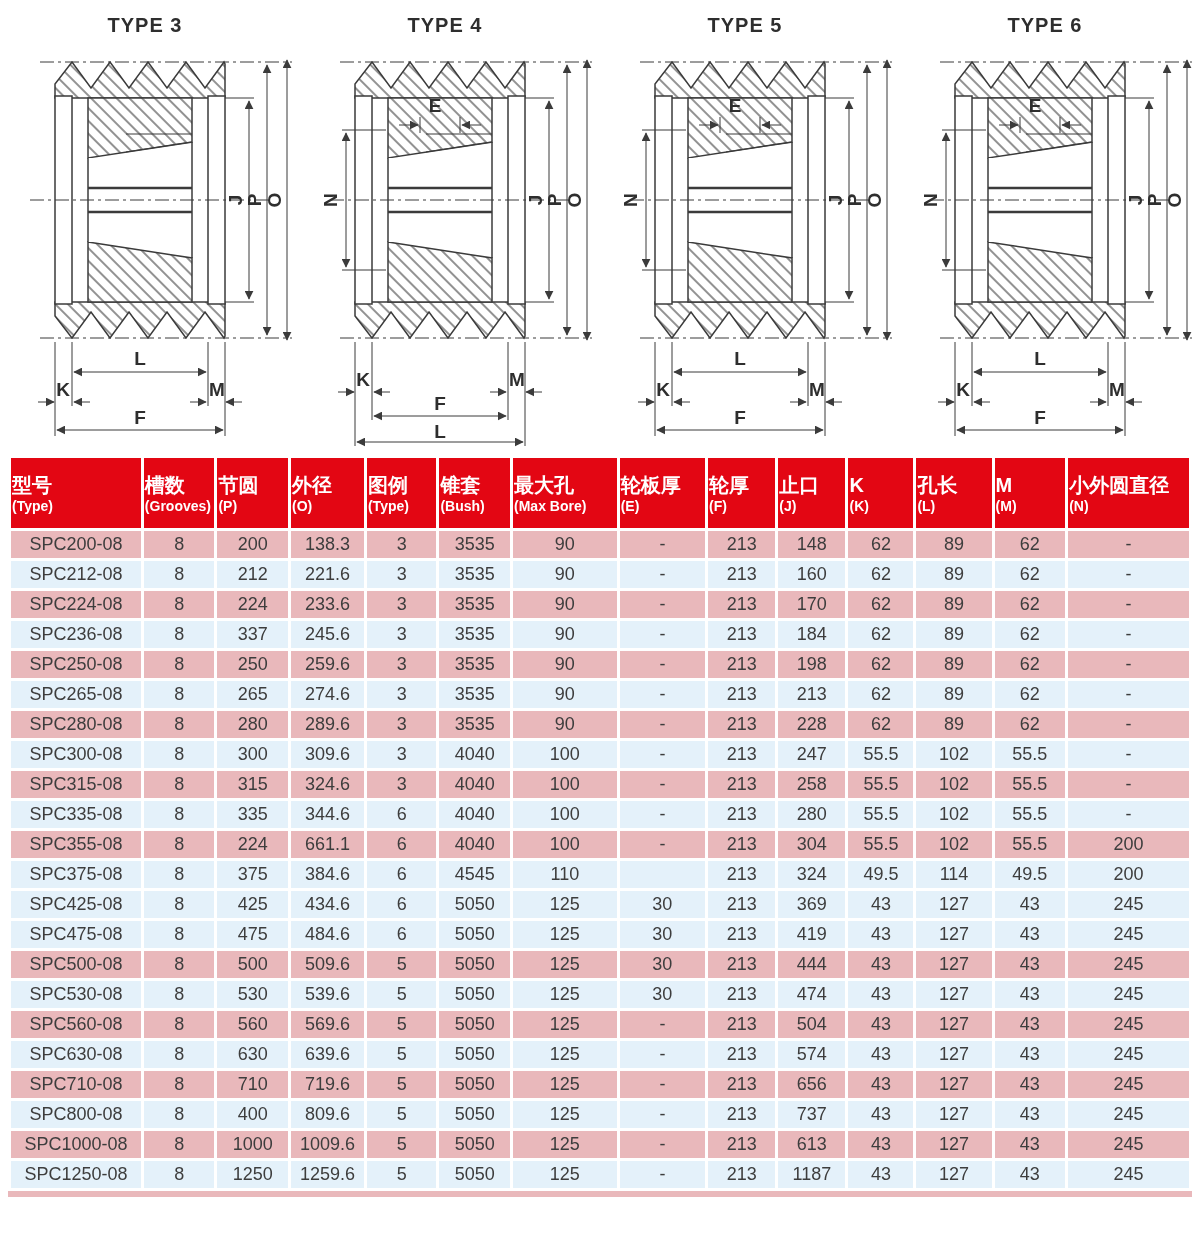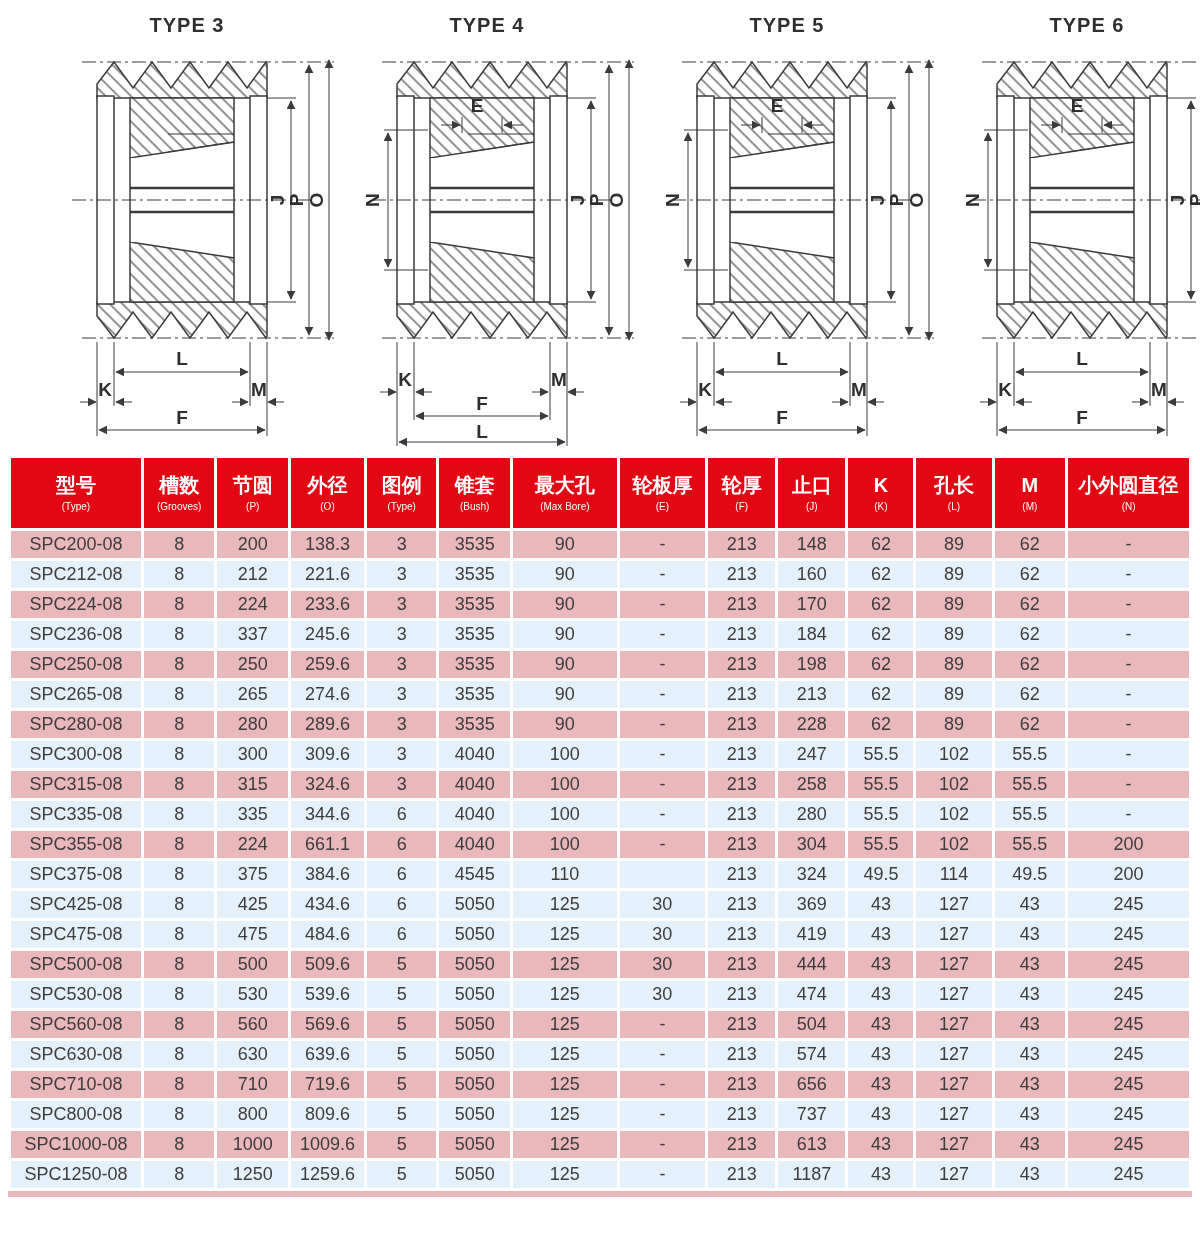--- a/index.html
+++ b/index.html
@@ -1,31 +1,31 @@
 <!DOCTYPE html>
 <html><head>
 <meta charset="utf-8">
 <style>
   * { margin:0; padding:0; box-sizing:border-box; }
   html,body { width:1200px; background:#ffffff; font-family:"Liberation Sans", sans-serif; }
   body { height:1253px; overflow:hidden; }
 
-  .drawings-strip { width:1072px; height:455px; background:#fff;margin-left:42px; }
+  .drawings-strip { width:1072px; height:455px; background:#fff; }
   .drawings-strip svg text { font-family:"Liberation Sans", sans-serif; fill:#2e2e2e; }
   .dwg-title { font-size:20px; font-weight:bold; letter-spacing:1px; }
   .dim-label { font-size:19px; font-weight:600; }
 
   .spec-table-wrap { padding:0 8px; }
   table.spec { width:100%; table-layout:fixed; border-collapse:separate; border-spacing:3px; }
   table.spec th {
     background:#e30613; color:#ffffff; height:70px; vertical-align:middle;
-    text-align:center; padding:2px 1px;
+    text-align:left; padding:2px 1px;
   }
   table.spec th .zh { font-size:20px; font-weight:bold; line-height:26px; }
-  table.spec th .en { font-size:10px; font-weight:normal; line-height:17px; }
+  table.spec th .en { font-size:14px; font-weight:bold; line-height:17px; }
   table.spec td {
     height:27px; text-align:center; vertical-align:middle;
     font-size:18px; color:#3d3d3d; overflow:hidden; white-space:nowrap;
   }
   tr.row-pink td { background:#e9b8bb; }
   tr.row-blue td { background:#e4f1fa; }
 
   .bottom-sliver { height:6px; background:#e9b8bb; margin:0 8px; }
 
   
@@ -567,21 +567,21 @@
           <td>213</td>
           <td>656</td>
           <td>43</td>
           <td>127</td>
           <td>43</td>
           <td>245</td>
         </tr>
         <tr class="row-blue">
           <td>SPC800-08</td>
           <td>8</td>
-          <td>800</td>
+          <td>400</td>
           <td>809.6</td>
           <td>5</td>
           <td>5050</td>
           <td>125</td>
           <td>-</td>
           <td>213</td>
           <td>737</td>
           <td>43</td>
           <td>127</td>
           <td>43</td>

